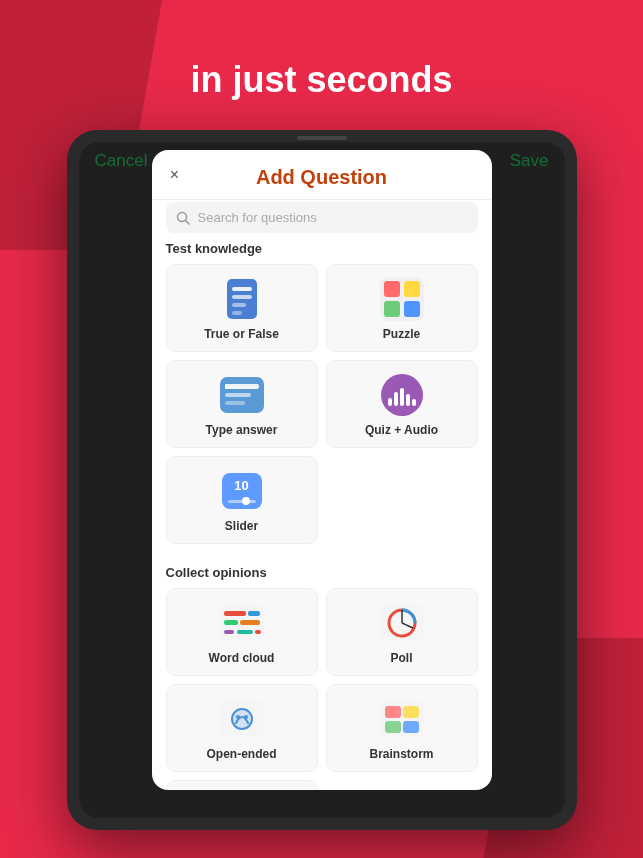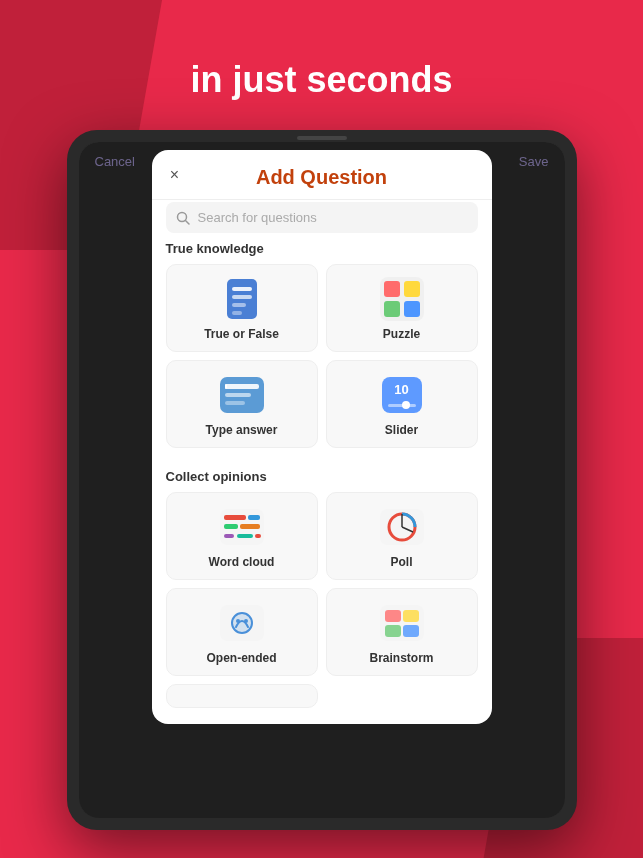--- a/index.html
+++ b/index.html
@@ -89,22 +89,22 @@
     .tablet-topbar {
       background: #3a3a3a;
       height: 38px;
       display: flex;
       align-items: center;
       justify-content: space-between;
       padding: 0 16px;
       position: relative;
     }
     .topbar-cancel, .topbar-save {
-      color: #c4b5fd;
-      font-size: 13px;
+      color: #22c55e;
+      font-size: 17px;
     }
     .topbar-title {
       color: #ccc;
       font-size: 13px;
       font-weight: 600;
       position: absolute;
       left: 50%;
       transform: translateX(-50%);
     }
 
@@ -328,21 +328,21 @@
         <div class="search-bar">
           <span class="search-icon-svg">
             <svg width="14" height="14" viewBox="0 0 14 14" fill="none">
               <circle cx="6" cy="6" r="4.5" stroke="#999" stroke-width="1.5"></circle>
               <line x1="9.5" y1="9.5" x2="13" y2="13" stroke="#999" stroke-width="1.5" stroke-linecap="round"></line>
             </svg>
           </span>
           <span class="search-input-fake">Search for questions</span>
         </div>
 
-        <div class="section-label">True knowledge</div>
+        <div class="section-label">Test knowledge</div>
         <div class="question-grid">
 
 
           <div class="question-card">
             <div class="card-icon">
               <svg width="34" height="44" viewBox="0 0 34 44" fill="none">
                 <rect x="2" y="2" width="30" height="40" rx="5" fill="#4a7fd4"></rect>
                 <rect x="7" y="10" width="20" height="4" rx="2" fill="white" opacity="0.9"></rect>
                 <rect x="7" y="18" width="20" height="4" rx="2" fill="white" opacity="0.7"></rect>
                 <rect x="7" y="26" width="14" height="4" rx="2" fill="white" opacity="0.5"></rect>
@@ -371,20 +371,34 @@
                 <rect width="44" height="36" rx="7" fill="#5b9bd5"></rect>
                 <rect x="5" y="7" width="34" height="5" rx="2" fill="white" opacity="0.9"></rect>
                 <rect x="5" y="16" width="26" height="4" rx="2" fill="white" opacity="0.6"></rect>
                 <rect x="5" y="24" width="20" height="4" rx="2" fill="white" opacity="0.4"></rect>
                 <rect x="5" y="7" width="2" height="5" rx="1" fill="#fff"></rect>
               </svg>
             </div>
             <span class="card-label">Type answer</span>
           </div>
 
+          <div class="question-card">
+            <div class="card-icon">
+              <div class="icon-quizaudio">
+                <div class="audio-bars">
+                  <div class="ab" style="height:8px;"></div>
+                  <div class="ab" style="height:14px;"></div>
+                  <div class="ab" style="height:18px;"></div>
+                  <div class="ab" style="height:12px;"></div>
+                  <div class="ab" style="height:7px;"></div>
+                </div>
+              </div>
+            </div>
+            <span class="card-label">Quiz + Audio</span>
+          </div>
 
           <div class="question-card">
             <div class="card-icon">
               <div class="icon-slider">
                 <span class="slider-num">10</span>
                 <div class="slider-track">
                   <div class="slider-thumb"></div>
                 </div>
               </div>
             </div>

